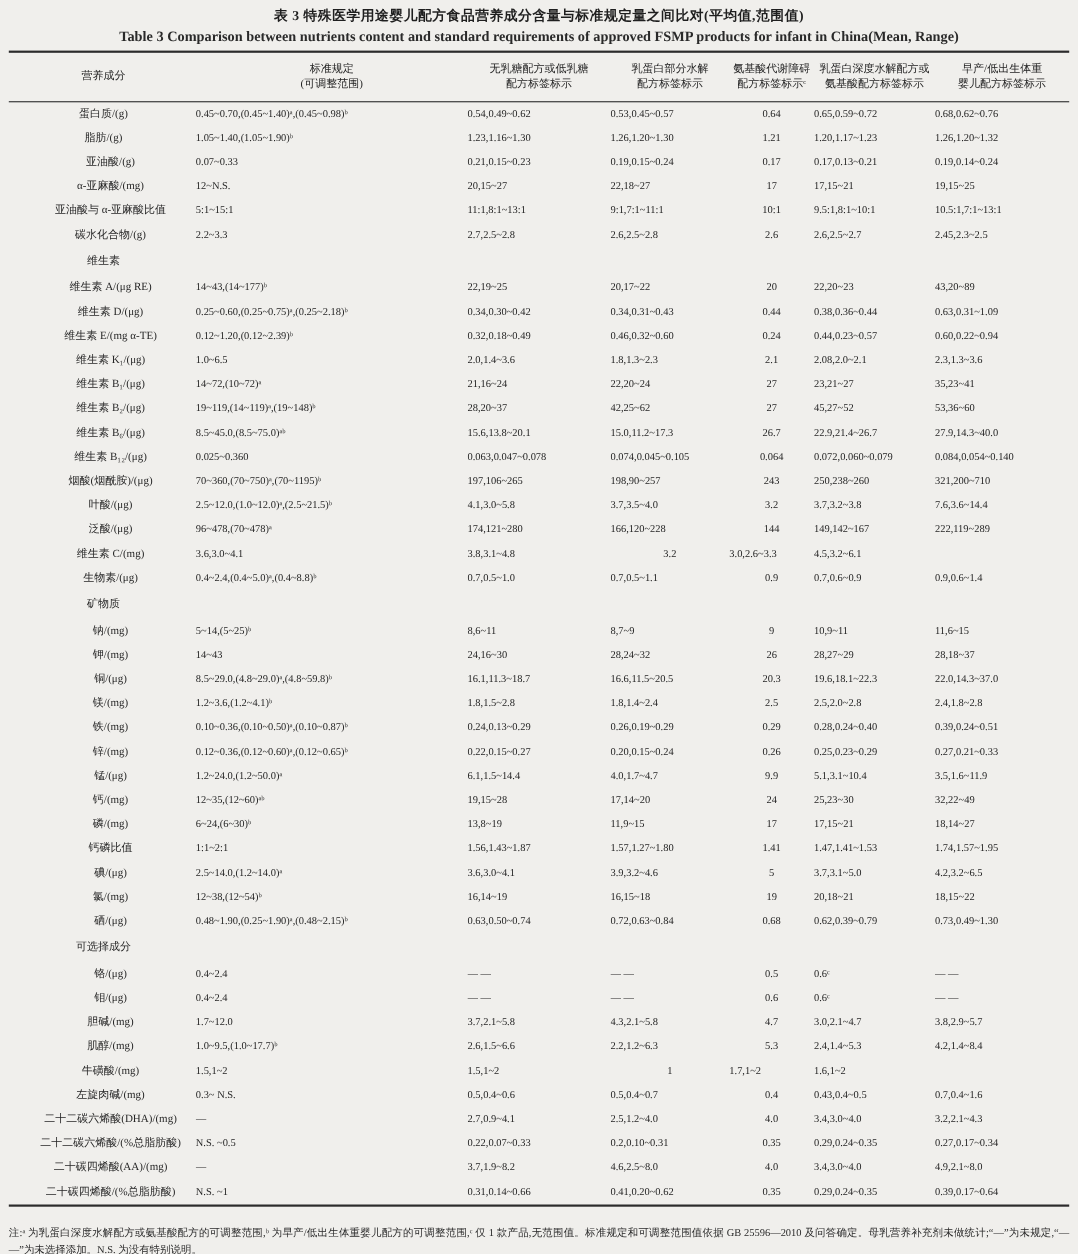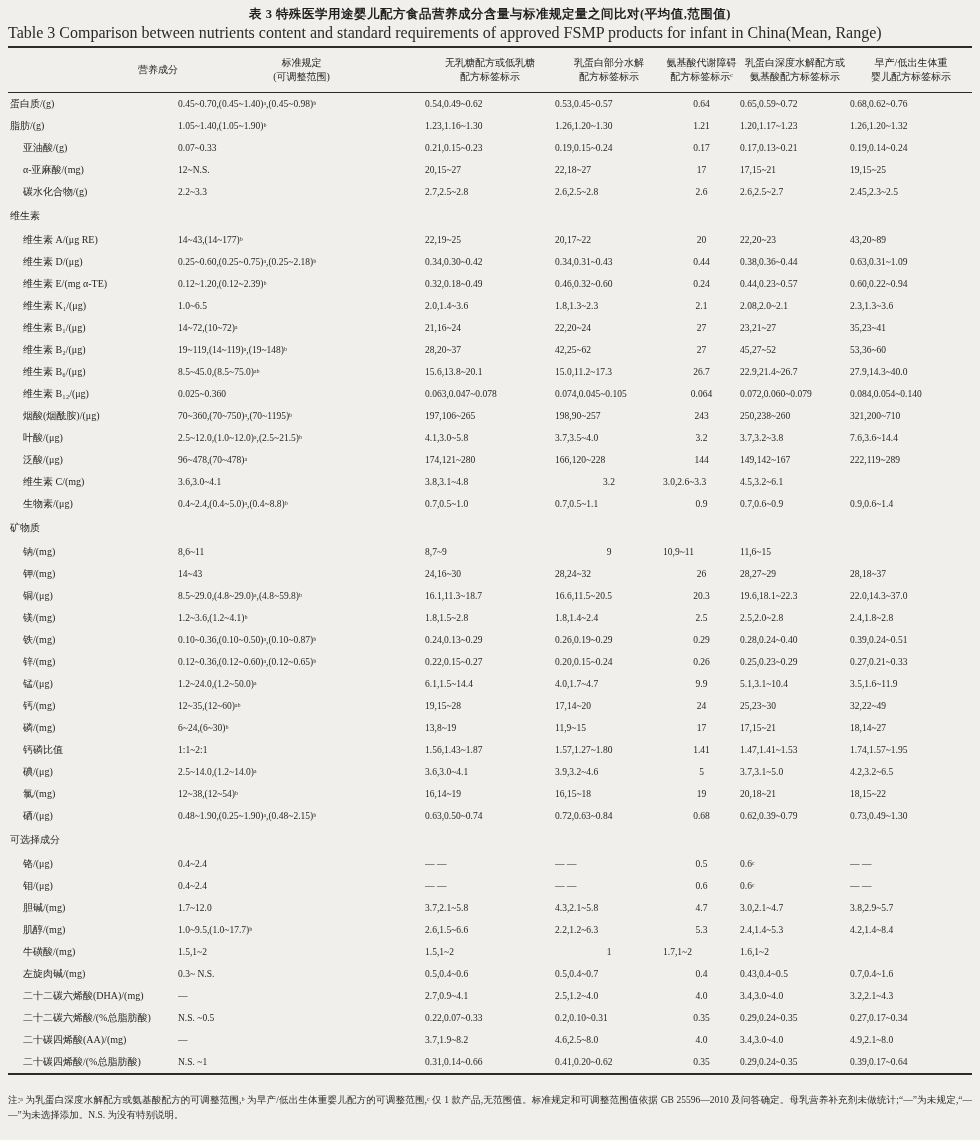--- a/index.html
+++ b/index.html
@@ -14,56 +14,57 @@
   .page { width: 980px; height: 944px; padding: 6px 8px 0 8px; }
   .title {
     text-align: center;
     font-size: 12.5px;
     font-weight: 600;
     letter-spacing: 0.5px;
     line-height: 17px;
     color: #1f1f1f;
   }
   .subtitle {
-    text-align: left;
-    font-size: 16px;
+    text-align: center;
+    font-size: 13px;
     line-height: 20px;
     color: #2a2a2a;
+    font-weight: bold;
   }
   .table {
     margin-top: 3px;
     border-top: 2px solid #2b2b2b;
     border-bottom: 2px solid #2b2b2b;
   }
   .thead {
     display: grid;
     grid-template-columns: 170px 247px 130px 108px 77px 110px 1fr;
     align-items: center;
     height: 45px;
     border-bottom: 1px solid #2b2b2b;
     font-size: 10px;
   }
   .th { text-align: center; line-height: 14px; color: #222; }
   .th span { display: block; }
-  .th0 { text-align: right; padding-left: 2px; }
+  .th0 { text-align: center; padding-left: 2px; }
   .tr {
     display: grid;
     grid-template-columns: 170px 247px 130px 108px 77px 110px 1fr;
     align-items: center;
     height: 22px;
   }
   .tr.section-row { height: 26px; }
   .td {
     font-size: 9.5px;
     line-height: 22px;
     white-space: nowrap;
     overflow: hidden;
     color: #262626;
   }
-  .td.label { font-size: 10px; padding-left: 2px; }
+  .td.label { font-size: 10px; padding-left: 2px; text-align: center; }
   .td.label.indent { padding-left: 15px; }
   .section-row .td.label { font-size: 10px; }
   .td.v.c4 { text-align: center; }
   .footnote {
     margin-top: 18px;
     font-size: 9.5px;
     line-height: 15px;
     color: #2a2a2a;
     text-align: justify;
   }
@@ -136,20 +137,29 @@
         <div class="tr">
           <div class="td label indent">α-亚麻酸/(mg)</div>
           <div class="td v c1">12~N.S.</div>
           <div class="td v c2">20,15~27</div>
           <div class="td v c3">22,18~27</div>
           <div class="td v c4">17</div>
           <div class="td v c5">17,15~21</div>
           <div class="td v c6">19,15~25</div>
         </div>
         <div class="tr">
+          <div class="td label indent">亚油酸与 α-亚麻酸比值</div>
+          <div class="td v c1">5:1~15:1</div>
+          <div class="td v c2">11:1,8:1~13:1</div>
+          <div class="td v c3">9:1,7:1~11:1</div>
+          <div class="td v c4">10:1</div>
+          <div class="td v c5">9.5:1,8:1~10:1</div>
+          <div class="td v c6">10.5:1,7:1~13:1</div>
+        </div>
+        <div class="tr">
           <div class="td label indent">碳水化合物/(g)</div>
           <div class="td v c1">2.2~3.3</div>
           <div class="td v c2">2.7,2.5~2.8</div>
           <div class="td v c3">2.6,2.5~2.8</div>
           <div class="td v c4">2.6</div>
           <div class="td v c5">2.6,2.5~2.7</div>
           <div class="td v c6">2.45,2.3~2.5</div>
         </div>
         <div class="tr section-row">
           <div class="td label">维生素</div>
@@ -268,20 +278,21 @@
           <div class="td v c3">0.7,0.5~1.1</div>
           <div class="td v c4">0.9</div>
           <div class="td v c5">0.7,0.6~0.9</div>
           <div class="td v c6">0.9,0.6~1.4</div>
         </div>
         <div class="tr section-row">
           <div class="td label">矿物质</div>
         </div>
         <div class="tr">
           <div class="td label indent">钠/(mg)</div>
+          <div class="td v c1">5~14,(5~25)ᵇ</div>
           <div class="td v c2">8,6~11</div>
           <div class="td v c3">8,7~9</div>
           <div class="td v c4">9</div>
           <div class="td v c5">10,9~11</div>
           <div class="td v c6">11,6~15</div>
         </div>
         <div class="tr">
           <div class="td label indent">钾/(mg)</div>
           <div class="td v c1">14~43</div>
           <div class="td v c2">24,16~30</div>

